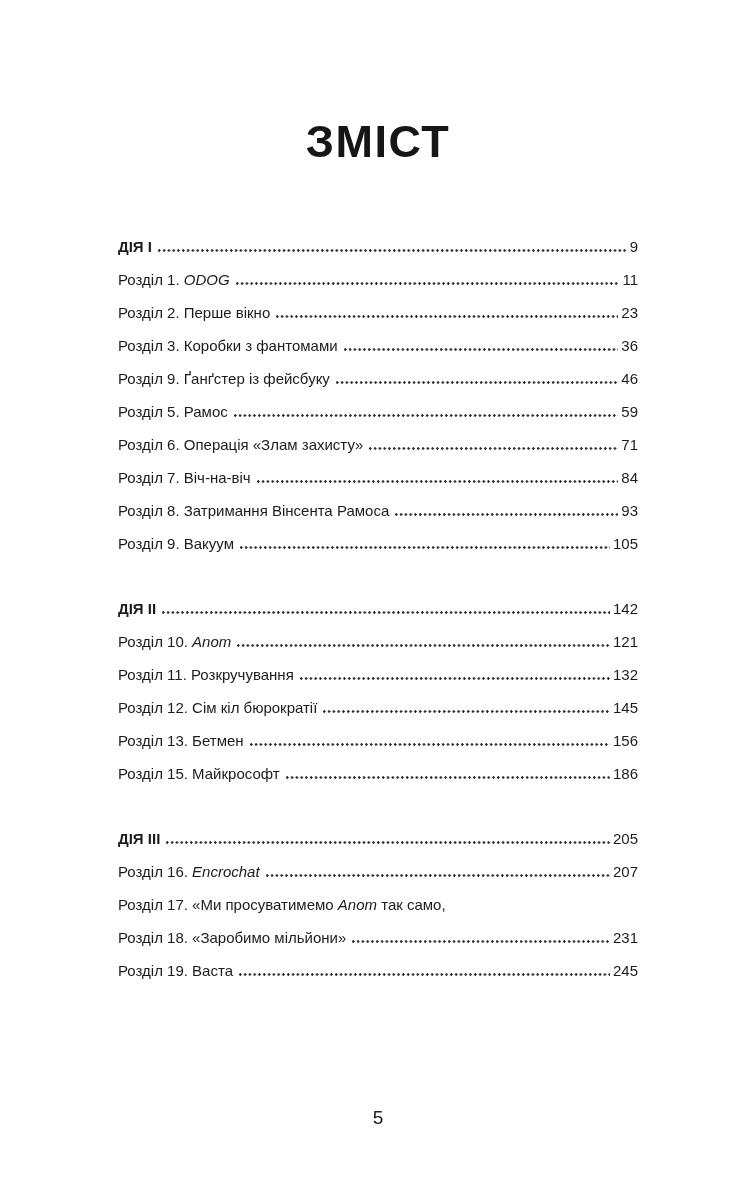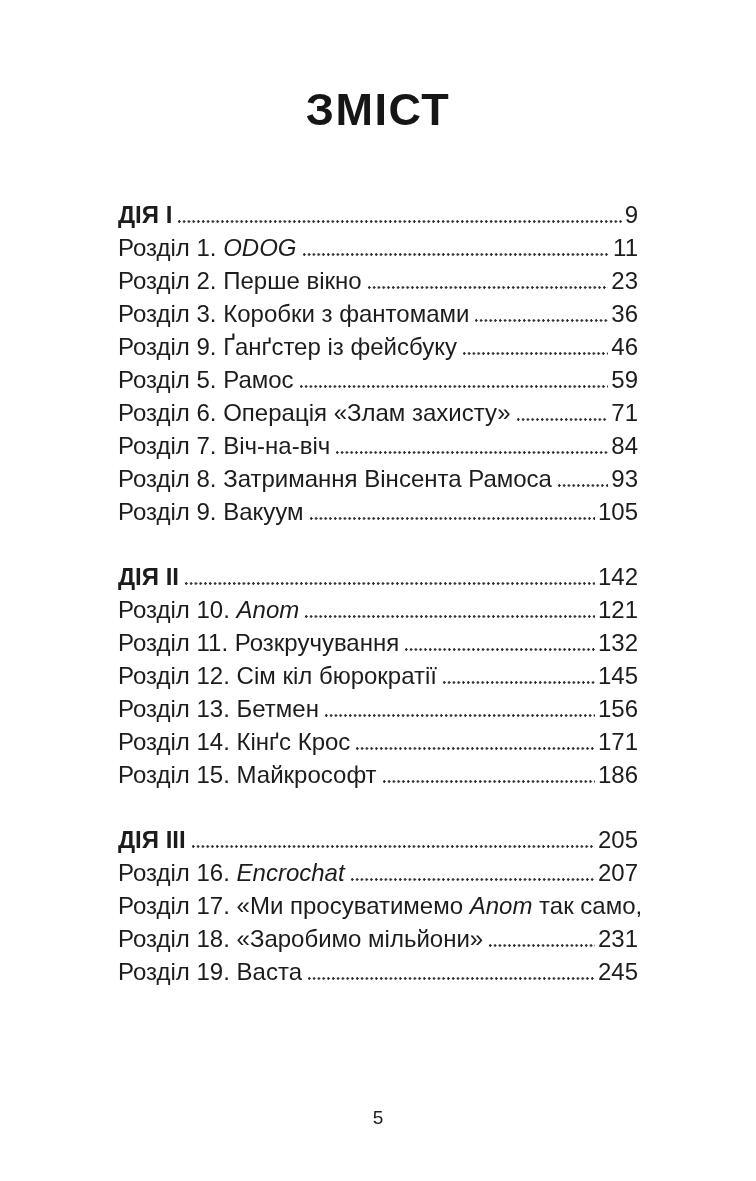--- a/index.html
+++ b/index.html
@@ -8,31 +8,31 @@
     width: 756px;
     height: 1181px;
     margin: 0 auto;
     background: #ffffff;
     color: #1c1c1c;
     font-family: "Liberation Sans", sans-serif;
     overflow: hidden;
   }
   .title {
     margin: 0;
-    padding-top: 84px;
+    padding-top: 116px;
     text-align: center;
     font-size: 45px;
     font-weight: 700;
     letter-spacing: 1.5px;
     color: #161616;
   }
   .toc {
     width: 520px;
     margin: 62px auto 0;
-    font-size: 24px;
+    font-size: 15px;
     text-align: right;
   }
   .toc-section + .toc-section { margin-top: 32px; }
   .toc-row {
     display: flex;
     align-items: baseline;
     height: 33px;
     line-height: 33px;
   }
   .entry-label { white-space: nowrap; }
@@ -140,25 +140,20 @@
         <span class="entry-label">Розділ 12. Сім кіл бюрократії</span>
         <span class="leader"></span>
         <span class="page-num">145</span>
       </div>
       <div class="toc-row">
         <span class="entry-label">Розділ 13. Бетмен</span>
         <span class="leader"></span>
         <span class="page-num">156</span>
       </div>
       <div class="toc-row">
-        <span class="entry-label">Розділ 14. Кінґс Крос</span>
-        <span class="leader"></span>
-        <span class="page-num">171</span>
-      </div>
-      <div class="toc-row">
         <span class="entry-label">Розділ 15. Майкрософт</span>
         <span class="leader"></span>
         <span class="page-num">186</span>
       </div>
     </div>
 
     <div class="toc-section">
       <div class="toc-row section-heading">
         <span class="entry-label">ДІЯ III</span>
         <span class="leader"></span>

